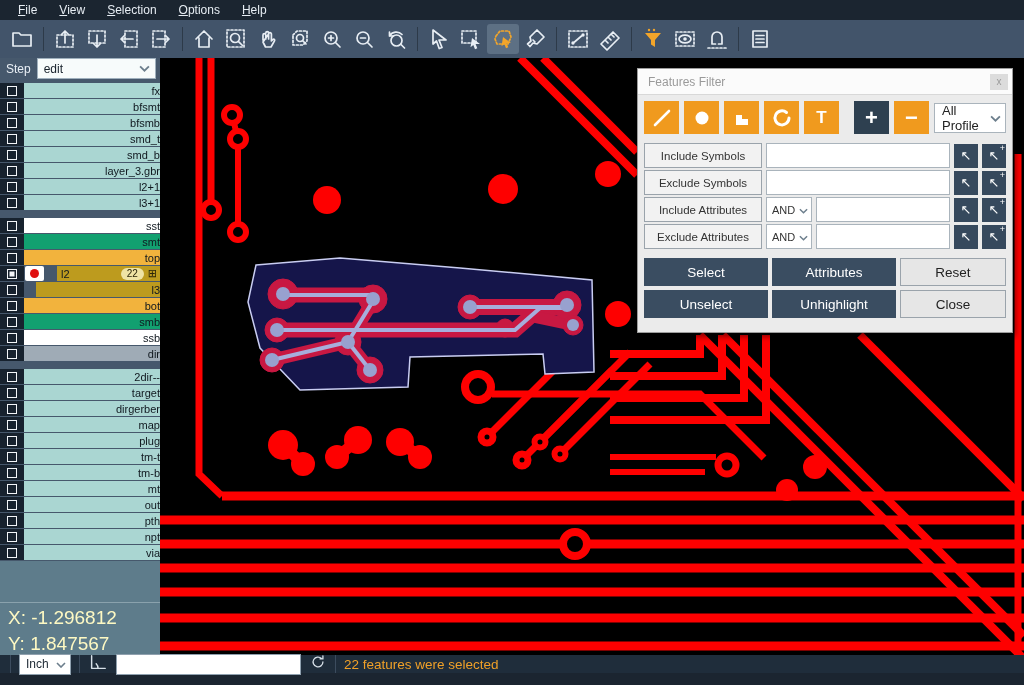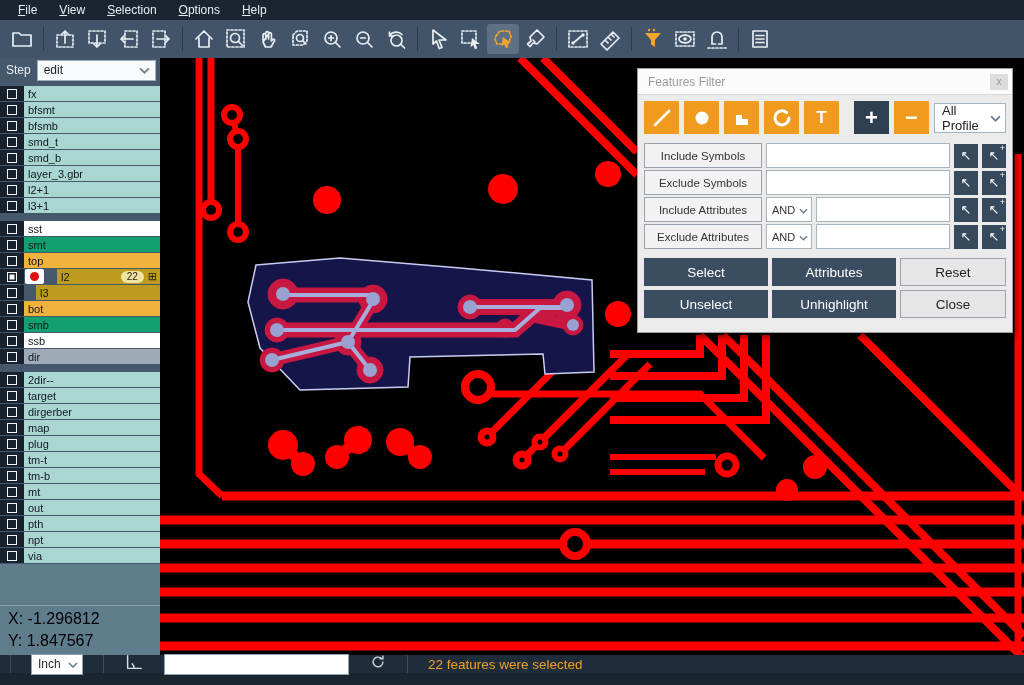--- a/index.html
+++ b/index.html
@@ -38,34 +38,34 @@
   .chev svg { stroke:#6c7e8c; fill:none; stroke-width:1.6; }
   .layer-list { flex:0 0 auto; padding-top:4px; }
   .layer-row { display:flex; align-items:stretch; height:15px; margin-bottom:1px; font-size:11px; }
   .cbcell { width:24px; background:#17222e; display:flex; align-items:center; justify-content:center; flex:0 0 auto; }
   .cb { width:10px; height:10px; border:1.5px solid #f2f5f8; background:transparent; display:block; }
   .cb.checked { background:#f2f5f8; box-shadow:inset 0 0 0 1.5px #17222e; }
   .dotcell { width:19px; background:#ffffff; border-radius:2px; margin:0 1px 0 1px;
     display:flex; align-items:center; justify-content:center; flex:0 0 auto; }
   .reddot { width:9px; height:9px; border-radius:50%; background:#e01010; display:block; }
   .lname { flex:1; display:flex; align-items:center; padding-left:4px; color:#10181f;
-    overflow:hidden; white-space:nowrap; }
+    overflow:hidden; white-space:nowrap;justify-content:flex-end; }
   .lname.teal  { background:#aad6d2; }
   .lname.white { background:#ffffff; }
   .lname.green { background:#12a070; }
   .lname.amber { background:#f2b33d; }
   .lname.gold  { background:#bd9b1e;margin-left:12px; }
   .lname.gray  { background:#9fabb6; }
   .badge { margin-left:auto; background:#efe3a4; border-radius:7px; font-size:10px;
     padding:0 6px; color:#2a2408; line-height:12px; }
   .gridic { font-size:11px; color:#2a2408; padding:0 3px 0 4px; }
   .lgap { height:7px; }
   .coord-panel { margin-top:auto; height:120px; background:#5e7c8b; }
   .coord-panel .spacer { height:42px; border-bottom:1px solid #8aa2ad; }
-  .coord-line { color:#000000; font-size:16px; padding:4px 0 0 8px; }
+  .coord-line { color:#fef9c3; font-size:19px; padding:4px 0 0 8px; }
 
   
   .canvas { position:absolute; left:160px; top:58px; width:864px; height:597px; background:#000; }
 
   
   .dialog { position:absolute; left:637px; top:68px; width:376px; height:265px;
     background:#ebebeb; border:1px solid #9c9c9c; box-shadow:2px 3px 6px rgba(0,0,0,.55);
     display:flex; flex-direction:column; }
   .dlg-title { height:26px; background:#fbfbfb; display:flex; align-items:center;
     padding:0 4px 0 10px; border-bottom:1px solid #d8d8d8; }
@@ -93,21 +93,21 @@
   .pickbtn { width:24px; height:24px; background:#36495d; color:#fff; font-size:13px; flex:0 0 auto;
     display:flex; align-items:center; justify-content:center; position:relative; }
   .pickbtn .plus { position:absolute; top:-1px; right:1px; font-size:9px; }
   .actions { display:grid; grid-template-columns:124px 124px 1fr; gap:4px; margin-top:4px; }
   .abtn { height:28px; display:flex; align-items:center; justify-content:center; font-size:13.5px; }
   .abtn.dark { background:#3a4d61; color:#ffffff; }
   .abtn.light { background:#e6e6e6; border:1px solid #9aa3ab; color:#222; }
 
   
   .statusbar { position:absolute; left:0; top:655px; width:1024px; height:18px;
-    background:#1f2d3b; display:flex; align-items:center; padding-left:10px; gap:20px; }
+    background:#1f2d3b; display:flex; align-items:center; padding-left:10px; gap:8px; }
   .ssep { width:1px; height:18px; background:#3c4c5e; }
   .unit-box { width:52px; height:21px; background:#fff; border:1px solid #8fa0ae;
     display:flex; align-items:center; font-size:12px; color:#1c2833; padding-left:6px; }
   .sicon svg { stroke:#d7e0e8; fill:none; stroke-width:1.6; stroke-linecap:round; }
   .cmd-input { width:185px; height:21px; background:#fff; border:1px solid #8fa0ae;
     font-size:12px; padding:0 4px; font-family:"Liberation Sans", sans-serif; }
   .status-msg { color:#f0a028; font-size:13.5px; }
 </style>
 </head>
 <body>

